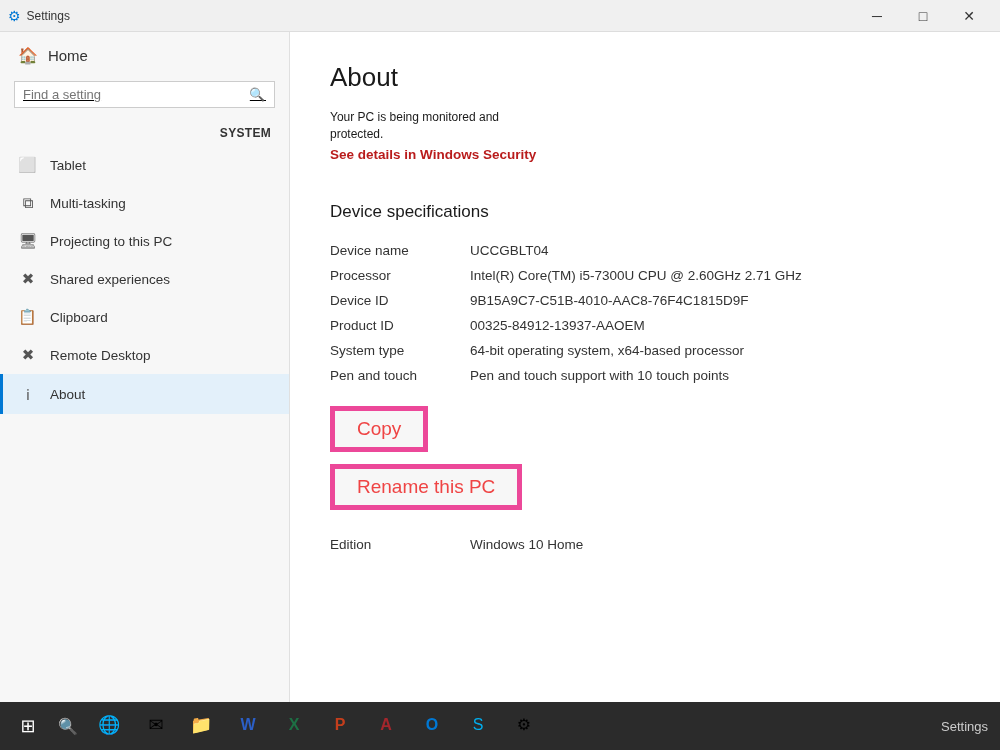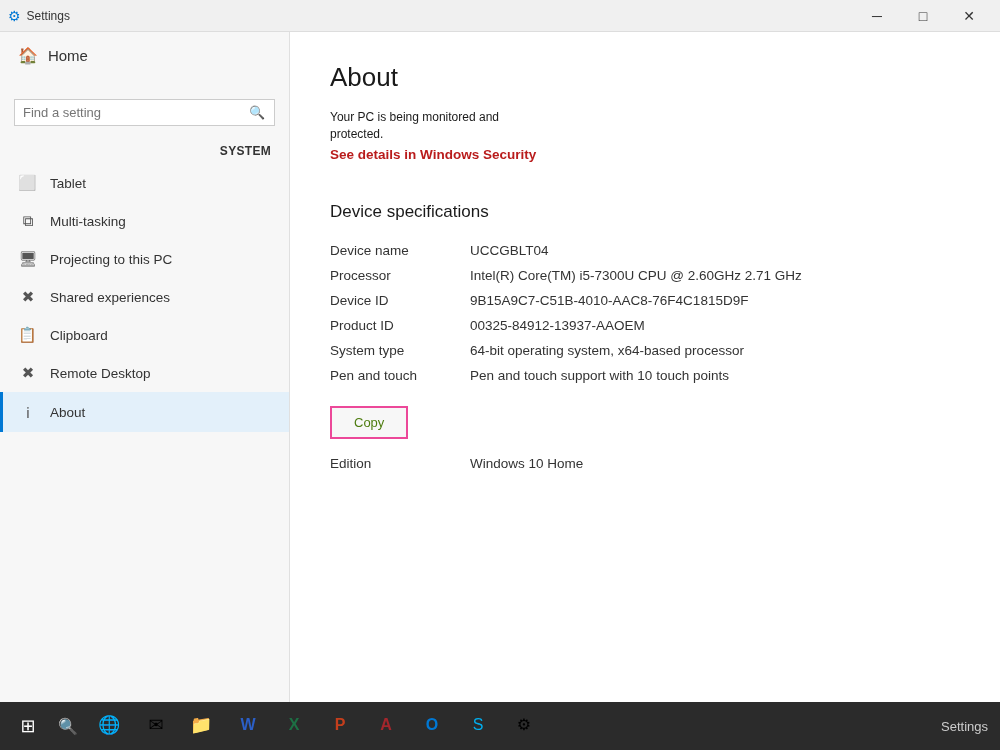--- a/index.html
+++ b/index.html
@@ -70,26 +70,27 @@
       padding: 14px 18px;
       font-size: 15px;
       color: #333;
       cursor: pointer;
     }
     .home-icon {
       font-size: 16px;
       color: #555;
     }
     .search-box {
-      margin: 20px 14px 10px;
+      margin: 2px 14px 10px;
       display: flex;
       align-items: flex-end;
       border: 1px solid #ccc;
       background: #fff;
       padding: 5px 8px;
+      text-decoration: underline;
     }
     .search-input {
       border: none;
       outline: none;
       flex: 1;
       font-size: 13px;
       color: #555;
       background: transparent;
     }
     .search-icon { font-size: 13px; color: #777; }
@@ -172,25 +173,25 @@
       width: 140px;
       color: #333;
       font-weight: 400;
     }
     .spec-table tr td:last-child {
       color: #333;
       margin-top: 38px;
     }
 
     .btn-copy, .btn-rename {
-      border: 2px solid #ec4899;
+      border: 5px solid #ec4899;
       background: #f7f7f7;
       padding: 7px 22px;
-      font-size: 13px;
-      color: #4d7c0f;
+      font-size: 19px;
+      color: #ef4444;
       cursor: pointer;
       display: inline-block;
       margin-bottom: 10px;
     }
     .btn-copy { margin-bottom: 12px; margin-right: 0; display: block; }
     .btn-rename { display: block; margin-bottom: 22px; }
 
     
     .taskbar {
       position: absolute;
@@ -357,20 +358,21 @@
                 <td>64-bit operating system, x64-based processor</td>
               </tr>
               <tr>
                 <td>Pen and touch</td>
                 <td>Pen and touch support with 10 touch points</td>
               </tr>
             </tbody>
         </table>
 
         <button class="btn-copy">Copy</button>
+        <button class="btn-rename">Rename this PC</button>
 
 
         <table class="spec-table">
           <tbody id="windows-spec-table-body">
               <tr>
                 <td>Edition</td>
                 <td>Windows 10 Home</td>
               </tr>
             </tbody>
         </table>

